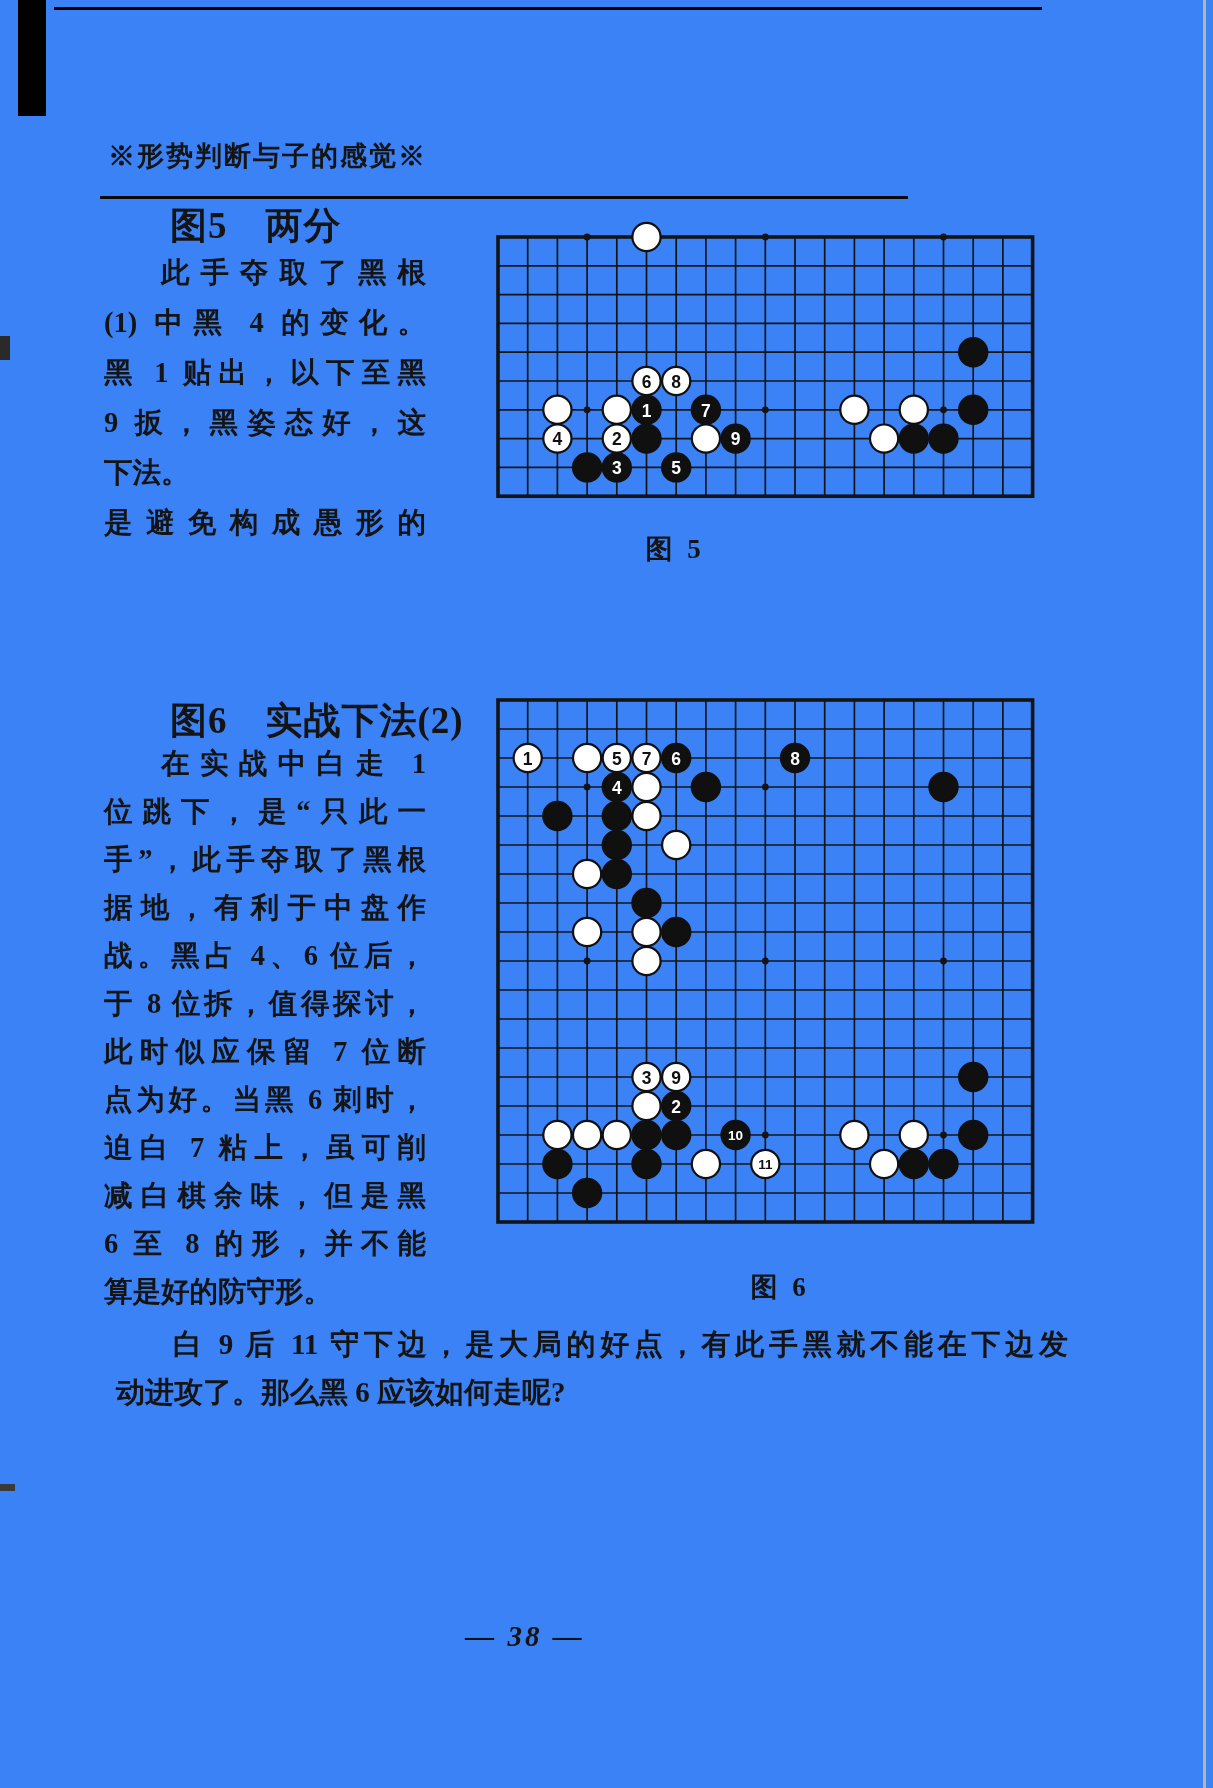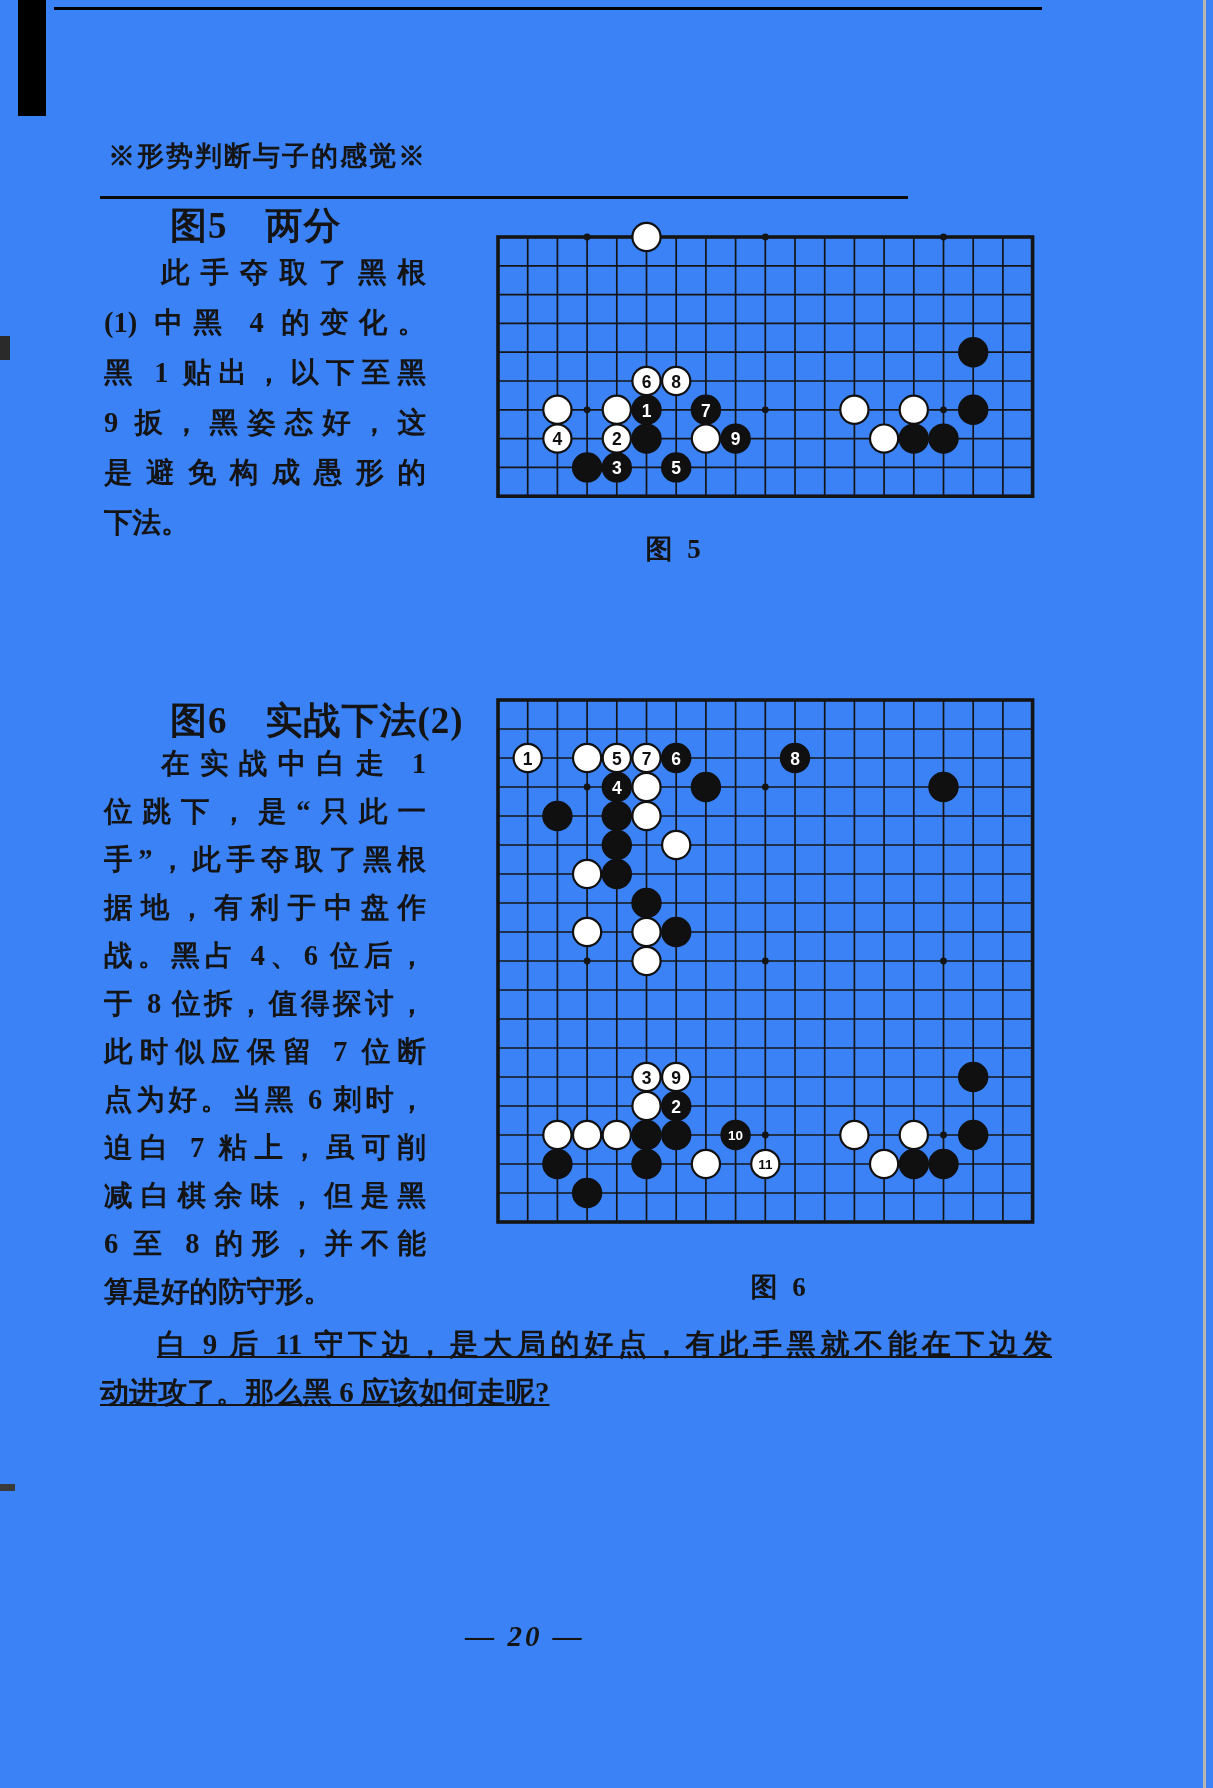--- a/index.html
+++ b/index.html
@@ -34,22 +34,22 @@
     font-size:28.5px; font-weight:600;
   }
   .textcol.b1 { top:248px;  line-height:50px; }
   .textcol.b2 { top:740px;  line-height:48px; }
 
   .tline { text-align:justify; text-align-last:justify; white-space:nowrap; }
   .tline.noj { text-align-last:left; }
   .tline.ind { padding-left:57px; }
 
   .bottom-para {
-    position:absolute; left:100px; top:1320px; width:952px;
-    font-size:29px; font-weight:600; line-height:48px;text-decoration:underline;
+    position:absolute; left:116px; top:1320px; width:952px;
+    font-size:29px; font-weight:600; line-height:48px;
   }
   .bottom-para .tline { white-space:normal; }
 
   .board-wrap { position:absolute; }
   .board-wrap.bw1 { left:482px; top:221px; }
   .board-wrap.bw2 { left:482px; top:684px; }
 
   .caption {
     position:absolute; font-size:27px; font-weight:700; text-align:center;
     letter-spacing:4px;
@@ -77,22 +77,22 @@
 
   <div class="header">※形势判断与子的感觉※</div>
   <div class="header-rule"></div>
 
   <div class="sec-title t1">图5　两分</div>
   <div class="textcol b1">
       <div class="tline ind">此手夺取了黑根</div>
       <div class="tline">(1) 中黑 4 的变化。</div>
       <div class="tline">黑 1 贴出，以下至黑</div>
       <div class="tline">9 扳，黑姿态好，这</div>
+      <div class="tline noj">下法。</div>
       <div class="tline">是避免构成愚形的</div>
-      <div class="tline noj">下法。</div>
     </div>
 
   <div class="board-wrap bw1"><svg width="567" height="292" viewBox="0 0 567 292">
         <line x1="45.7" y1="16" x2="45.7" y2="275.2" stroke="#141414" stroke-width="1.7"></line>
         <line x1="75.4" y1="16" x2="75.4" y2="275.2" stroke="#141414" stroke-width="1.7"></line>
         <line x1="105.1" y1="16" x2="105.1" y2="275.2" stroke="#141414" stroke-width="1.7"></line>
         <line x1="134.8" y1="16" x2="134.8" y2="275.2" stroke="#141414" stroke-width="1.7"></line>
         <line x1="164.5" y1="16" x2="164.5" y2="275.2" stroke="#141414" stroke-width="1.7"></line>
         <line x1="194.2" y1="16" x2="194.2" y2="275.2" stroke="#141414" stroke-width="1.7"></line>
         <line x1="223.9" y1="16" x2="223.9" y2="275.2" stroke="#141414" stroke-width="1.7"></line>
@@ -404,15 +404,15 @@
           <text x="253.6" y="451.5" text-anchor="middle" dy="0.36em" font-family="&quot;Liberation Sans&quot;, sans-serif" font-weight="bold" font-size="13.5" fill="#ffffff">10</text>
         </g>
       </svg></div>
   <div class="caption c2">图 6</div>
 
   <div class="bottom-para">
       <div class="tline ind">白 9 后 11 守下边，是大局的好点，有此手黑就不能在下边发</div>
       <div class="tline noj">动进攻了。那么黑 6 应该如何走呢?</div>
     </div>
 
-  <div class="page-number">— 20 —</div>
+  <div class="page-number">— 38 —</div>
 
 </div>
 
 </body></html>

